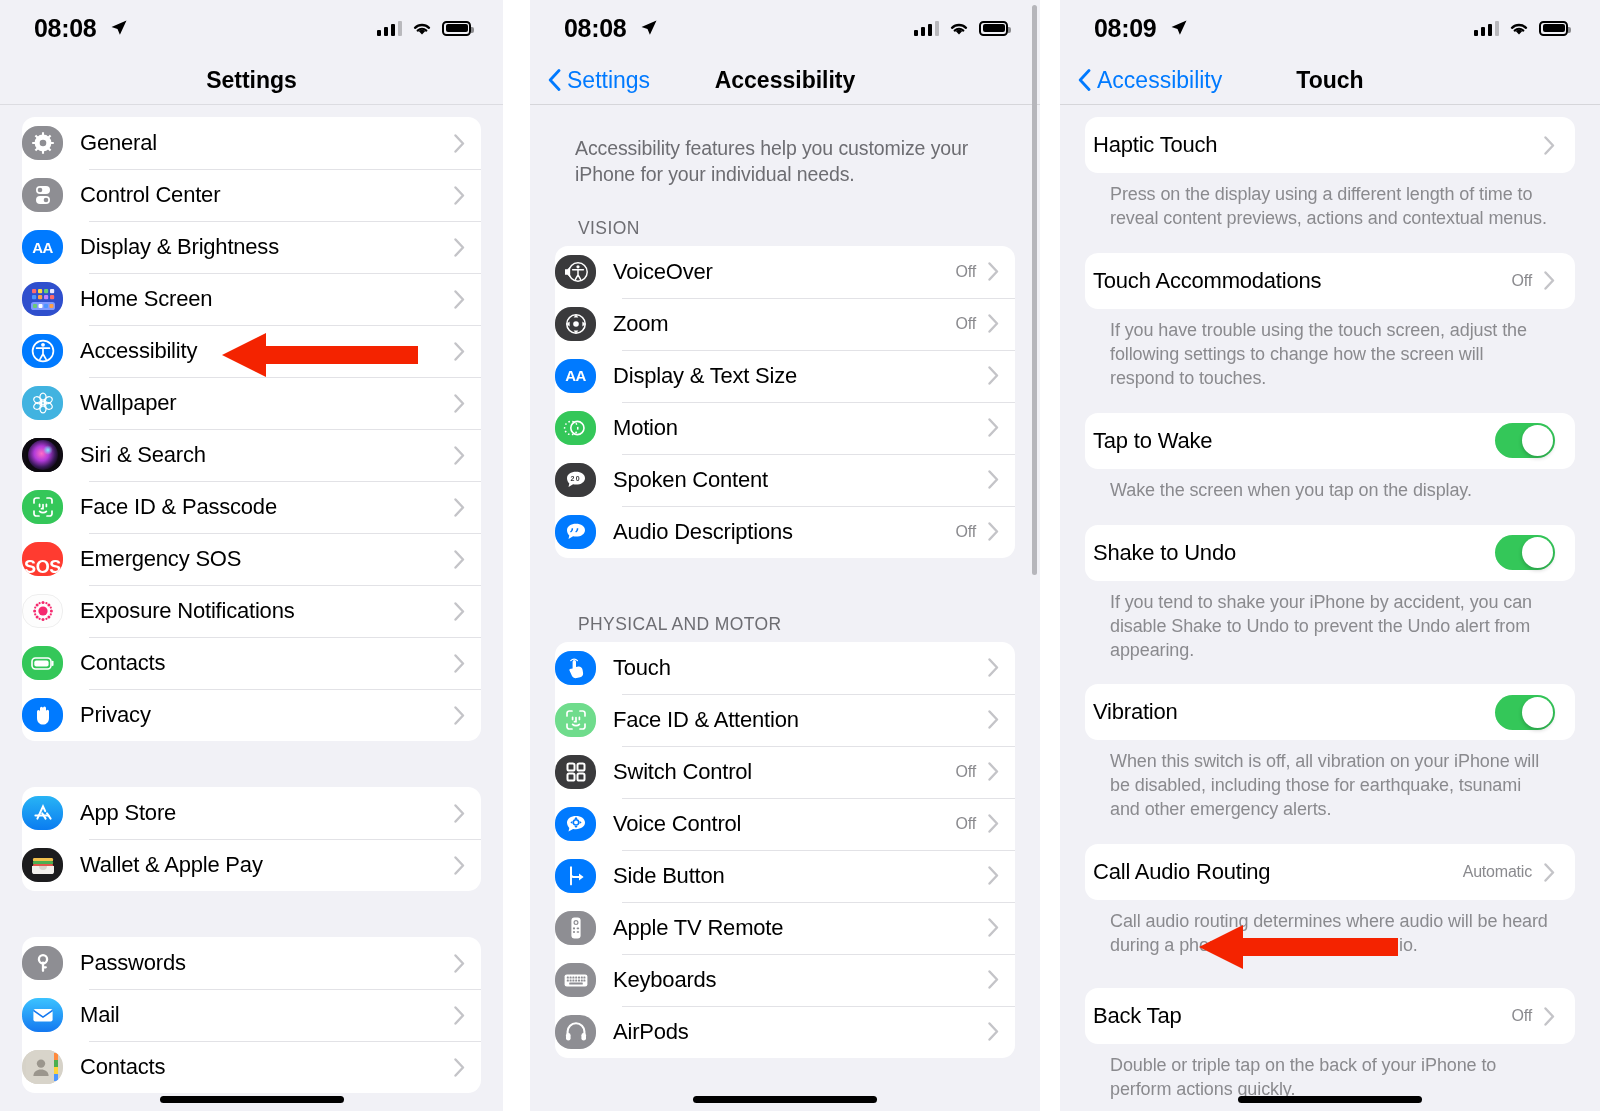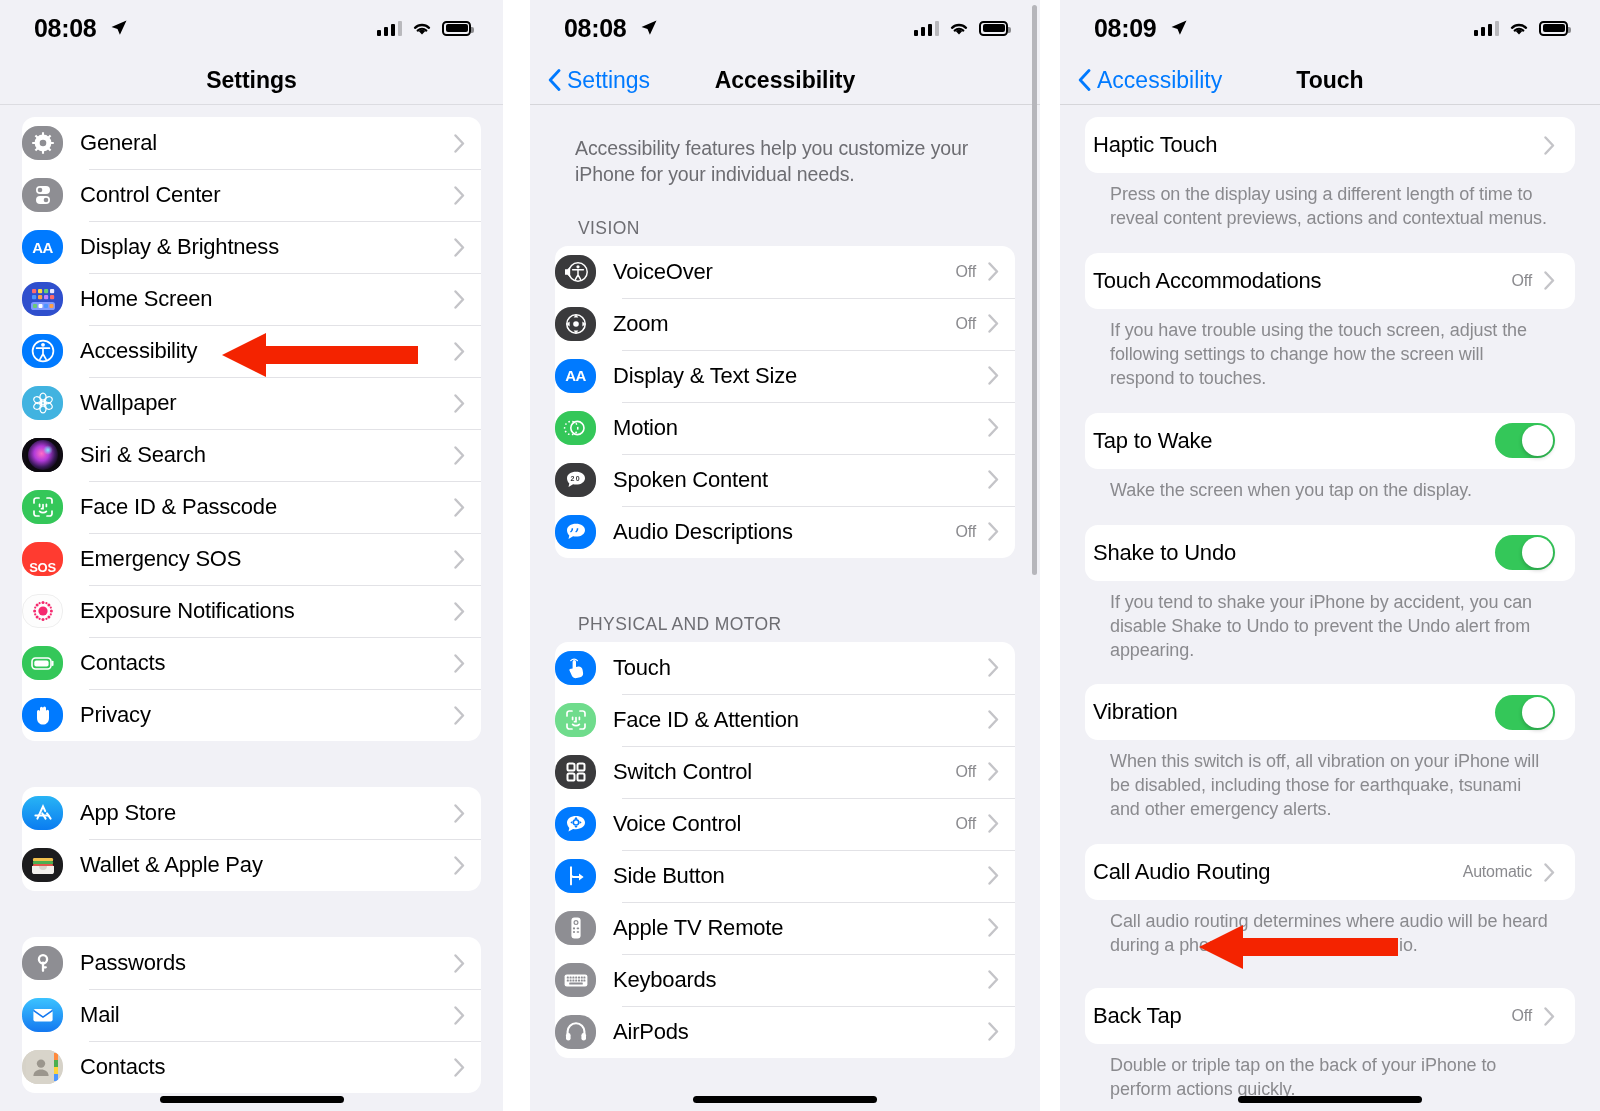--- a/index.html
+++ b/index.html
@@ -368,21 +368,21 @@
                 </g>
               </svg>
           </span>
           <span class="row-label">Face ID &amp; Passcode</span>
           <svg class="chev" viewBox="0 0 11 19">
               <path d="M1.5 1.5 L9 9.5 L1.5 17.5" stroke="#c4c4c8" stroke-width="2.4" fill="none" stroke-linecap="round" stroke-linejoin="round"></path>
             </svg>
         </div>
         <div class="row">
           <span class="app-icon" style="background:#ff3b30">
-              <span style="color:#fff;font-size:13px;font-weight:bold;letter-spacing:-0.3px;margin-top:16px;">SOS</span>
+              <span style="color:#fff;font-size:18px;font-weight:bold;letter-spacing:-0.3px;margin-top:16px;">SOS</span>
             </span>
           <span class="row-label">Emergency SOS</span>
           <svg class="chev" viewBox="0 0 11 19">
               <path d="M1.5 1.5 L9 9.5 L1.5 17.5" stroke="#c4c4c8" stroke-width="2.4" fill="none" stroke-linecap="round" stroke-linejoin="round"></path>
             </svg>
         </div>
         <div class="row">
           <span class="app-icon" style="background:#fdfdfd;border:1px solid #eee">
             <svg width="30" height="30" viewBox="0 0 30 30">
                 <circle cx="15" cy="15" r="4.6" fill="#f5296e"></circle>

